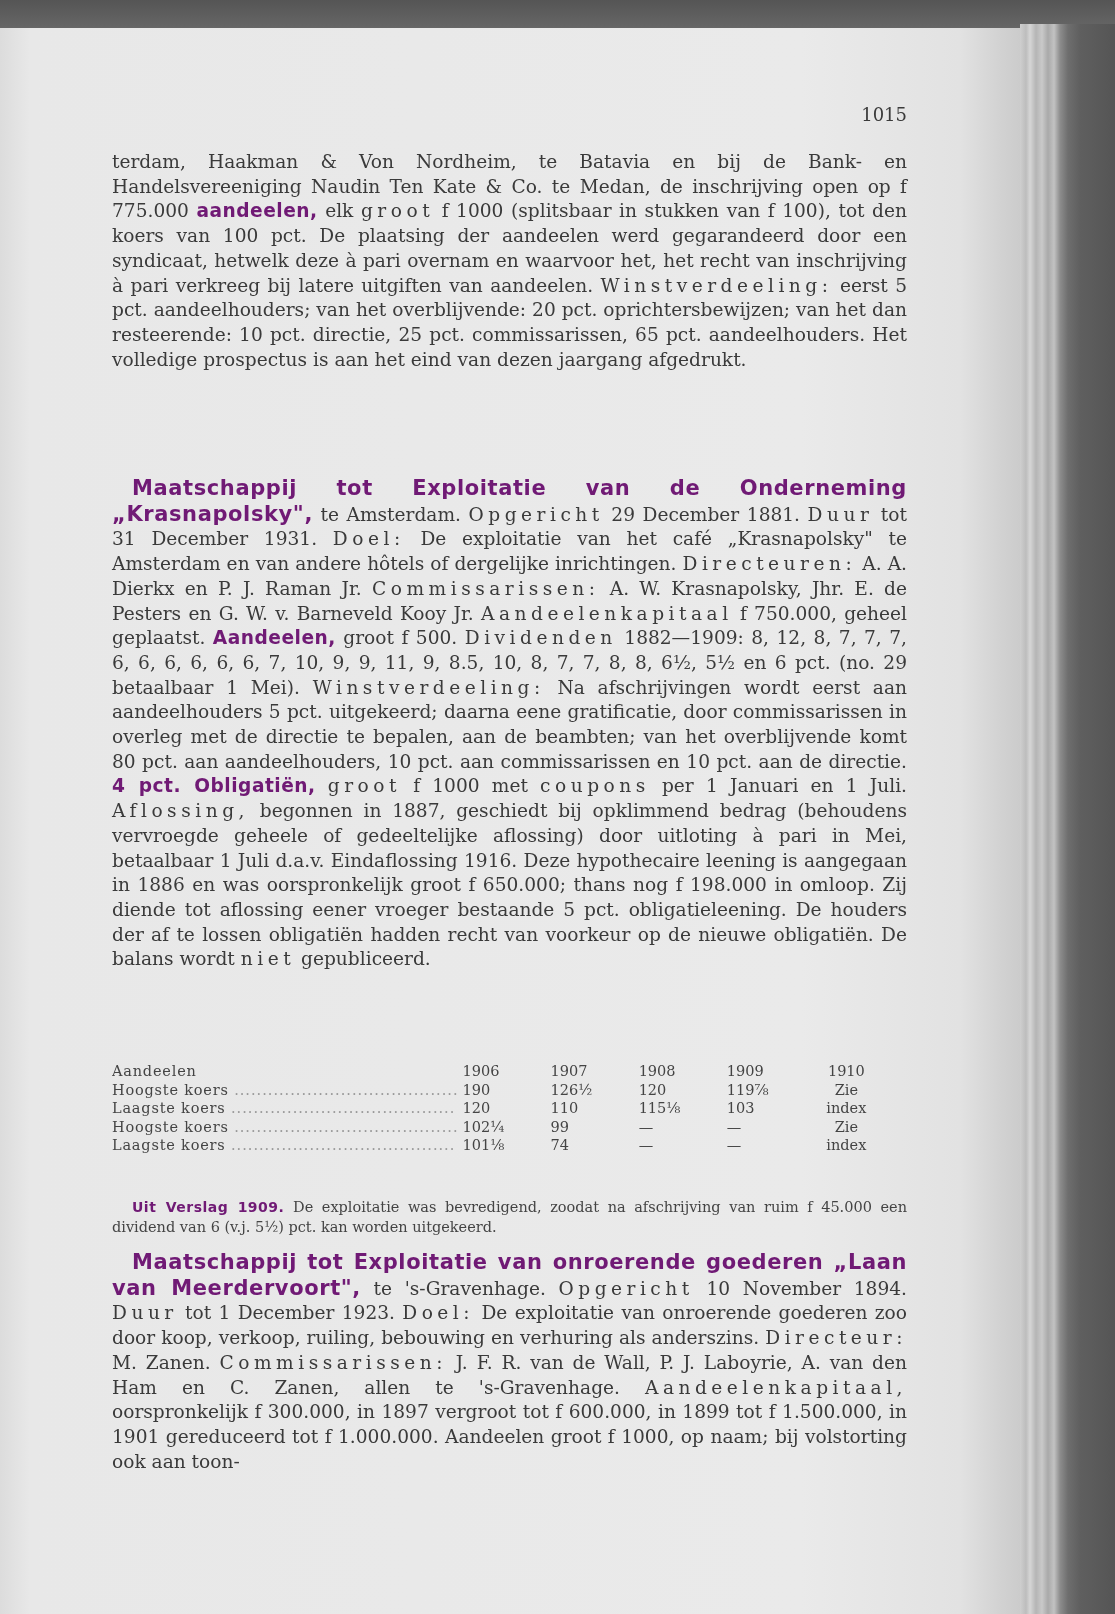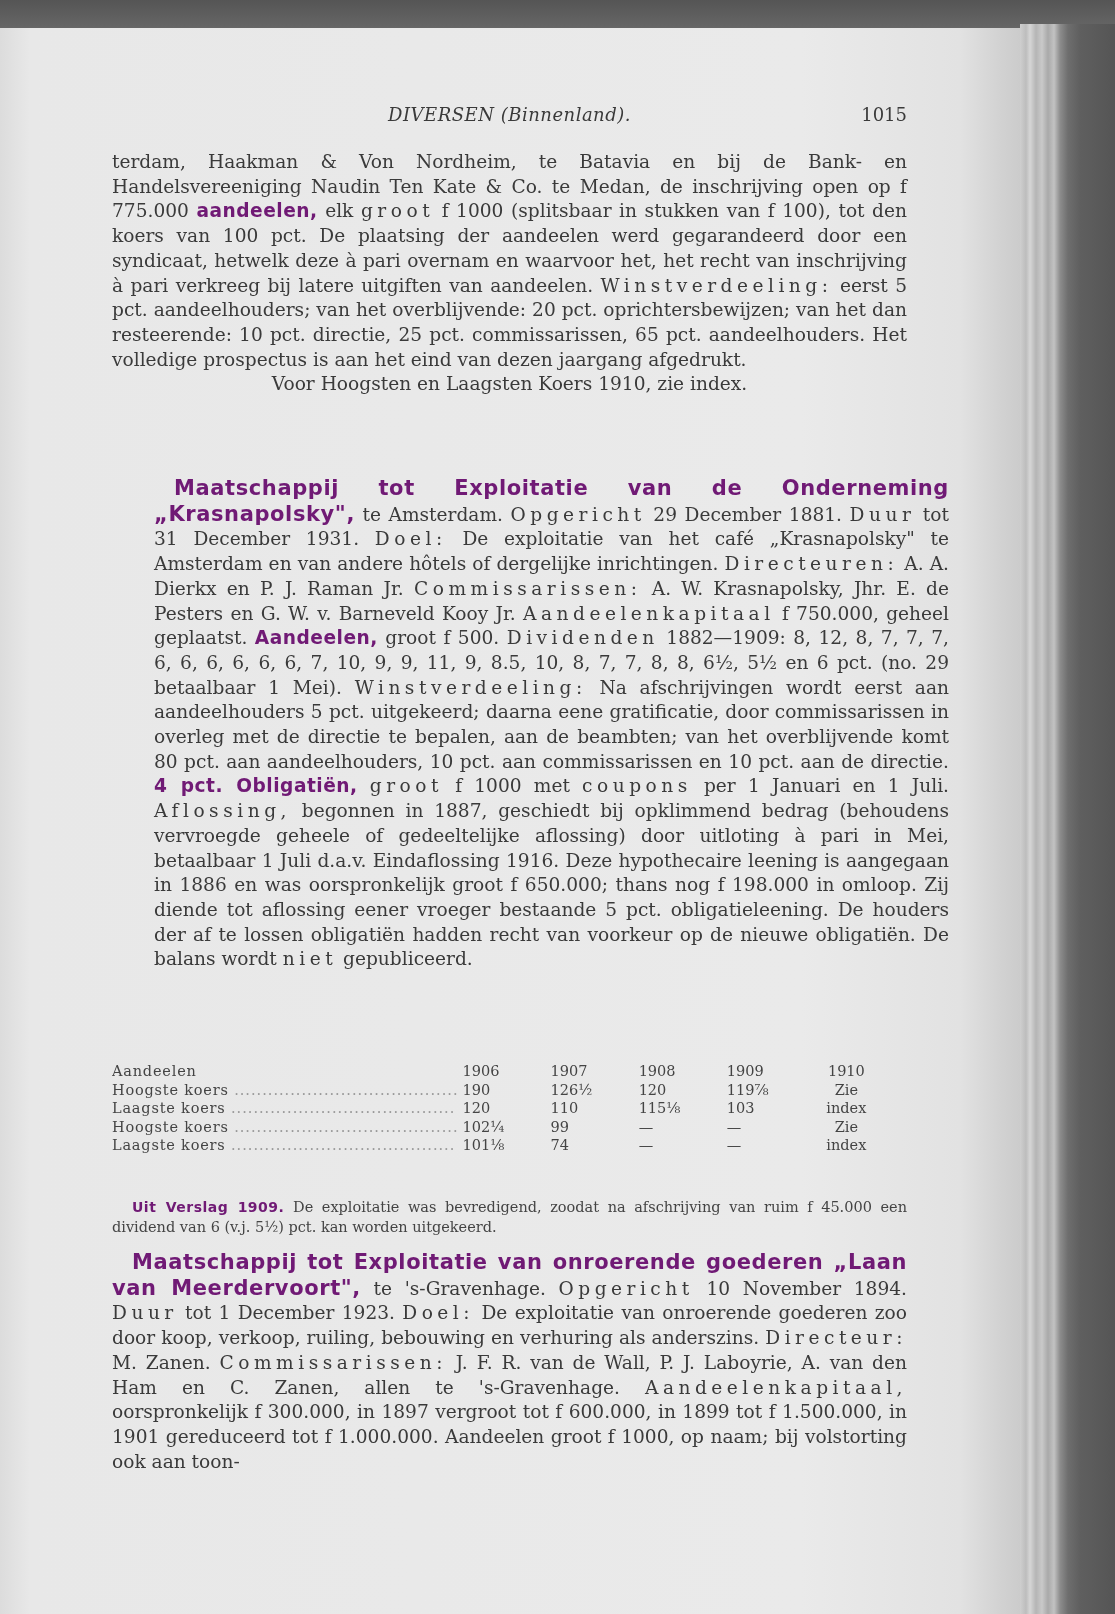--- a/index.html
+++ b/index.html
@@ -66,30 +66,28 @@
     .verslag .b { font-size: 14px; }
   </style>
 </head>
 <body>
 
 <div class="top-band"></div>
 <div class="page"></div>
 <div class="binding"></div>
 
 <div class="running-head">
-  <span class="title">DIVERSEN (Binnenland).</span>
   <span class="pageno">1015</span>
 </div>
 
 <div class="content block1" style="top:150px;">
   <p><span>terdam, Haakman &amp; Von Nordheim, te Batavia en bij de Bank- en Handelsvereeniging Naudin Ten Kate &amp; Co. te Medan, de inschrijving open op </span><span>f 775.000</span> <span class="b">aandeelen,</span><span> elk </span><span class="sp">groot</span><span> f 1000 (splitsbaar in stukken van f 100), tot den koers van 100 pct. De plaatsing der aandeelen werd gegarandeerd door een syndicaat, hetwelk deze à pari overnam en waarvoor het, het recht van inschrijving à pari verkreeg bij latere uitgiften van aandeelen. </span><span class="sp">Winstverdeeling:</span><span> eerst 5 pct. aandeelhouders; van het overblijvende: 20 pct. oprichtersbewijzen; van het dan resteerende: 10 pct. directie, 25 pct. commissarissen, 65 pct. aandeelhouders. Het volledige prospectus is aan het eind van dezen jaargang afgedrukt.</span></p>
-  <p class="center">Voor Hoogsten en Laagsten Koers 1910, zie index.</p>
 </div>
 
-<div class="content block2" style="top:476px;margin-left:42px;">
+<div class="content block2" style="top:476px;">
   <p class="indent"><span class="b heading">Maatschappij tot Exploitatie van de Onderneming „Krasnapolsky",</span><span> te Amsterdam. </span><span class="sp">Opgericht</span><span> 29 December 1881. </span><span class="sp">Duur</span><span> tot 31 December 1931. </span><span class="sp">Doel:</span><span> De exploitatie van het café „Krasnapolsky" te Amsterdam en van andere hôtels of dergelijke inrichtingen. </span><span class="sp">Directeuren:</span><span> A. A. Dierkx en P. J. Raman Jr. </span><span class="sp">Commissarissen:</span><span> A. W. Krasnapolsky, Jhr. E. de Pesters en G. W. v. Barneveld Kooy Jr. </span><span class="sp">Aandeelenkapitaal</span><span> f 750.000, geheel geplaatst. </span><span class="b">Aandeelen,</span><span> groot f 500. </span><span class="sp">Dividenden</span><span> 1882—1909: 8, 12, 8, 7, 7, 7, 6, 6, 6, 6, 6, 6, 7, 10, 9, 9, 11, 9, 8.5, 10, 8, 7, 7, 8, 8, 6½, 5½ en 6 pct. (no. 29 betaalbaar 1 Mei). </span><span class="sp">Winstverdeeling:</span><span> Na afschrijvingen wordt eerst aan aandeelhouders 5 pct. uitgekeerd; daarna eene gratificatie, door commissarissen in overleg met de directie te bepalen, aan de beambten; van het overblijvende komt 80 pct. aan aandeelhouders, 10 pct. aan commissarissen en 10 pct. aan de directie. </span><span class="b">4 pct. Obligatiën,</span><span> </span><span class="sp">groot</span><span> f 1000 met </span><span class="sp">coupons</span><span> per 1 Januari en 1 Juli. </span><span class="sp">Aflossing,</span><span> begonnen in 1887, geschiedt bij opklimmend bedrag (behoudens vervroegde geheele of gedeeltelijke aflossing) door uitloting à pari in Mei, betaalbaar 1 Juli d.a.v. Eindaflossing 1916. Deze hypothecaire leening is aangegaan in 1886 en was oorspronkelijk groot f 650.000; thans nog f 198.000 in omloop. Zij diende tot aflossing eener vroeger bestaande 5 pct. obligatieleening. De houders der af te lossen obligatiën hadden recht van voorkeur op de nieuwe obligatiën. De balans wordt </span><span class="sp">niet</span><span> gepubliceerd.</span></p>
 </div>
 
 <table class="koers">
   <tbody>
       <tr>
     <td class="lbl">Aandeelen</td>
     <td class="num">1906</td>
     <td class="num">1907</td>
     <td class="num">1908</td>

